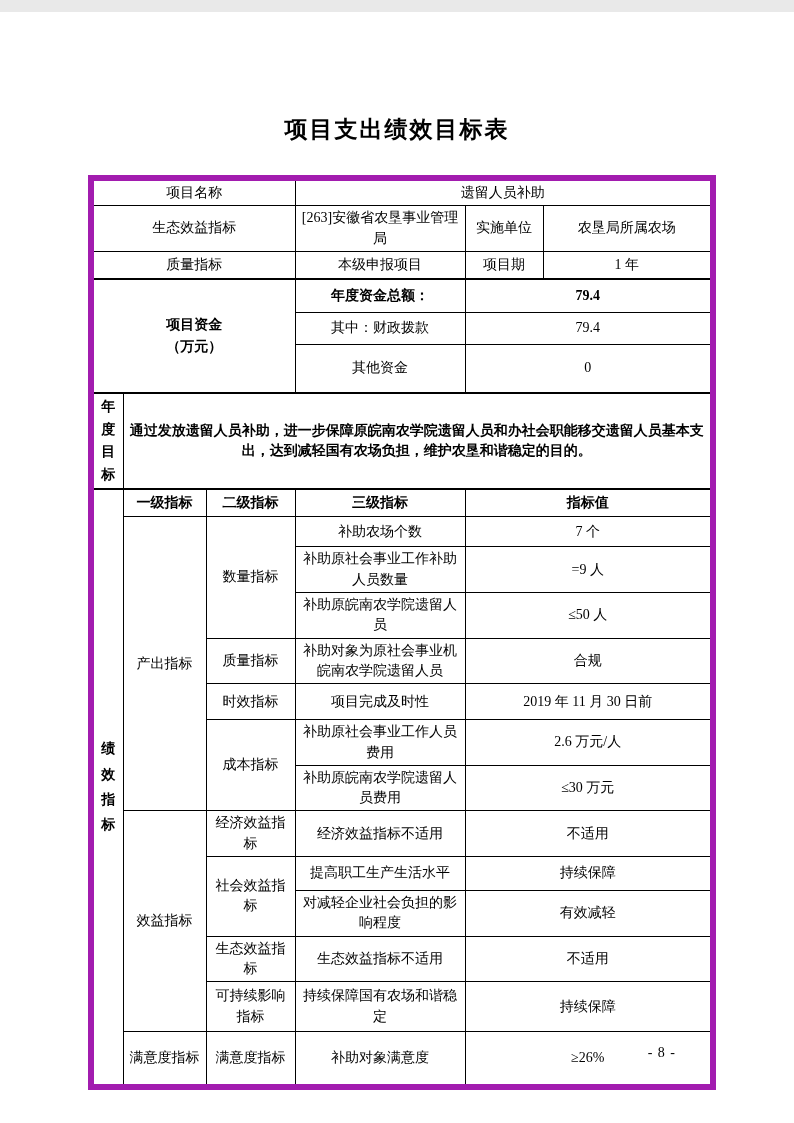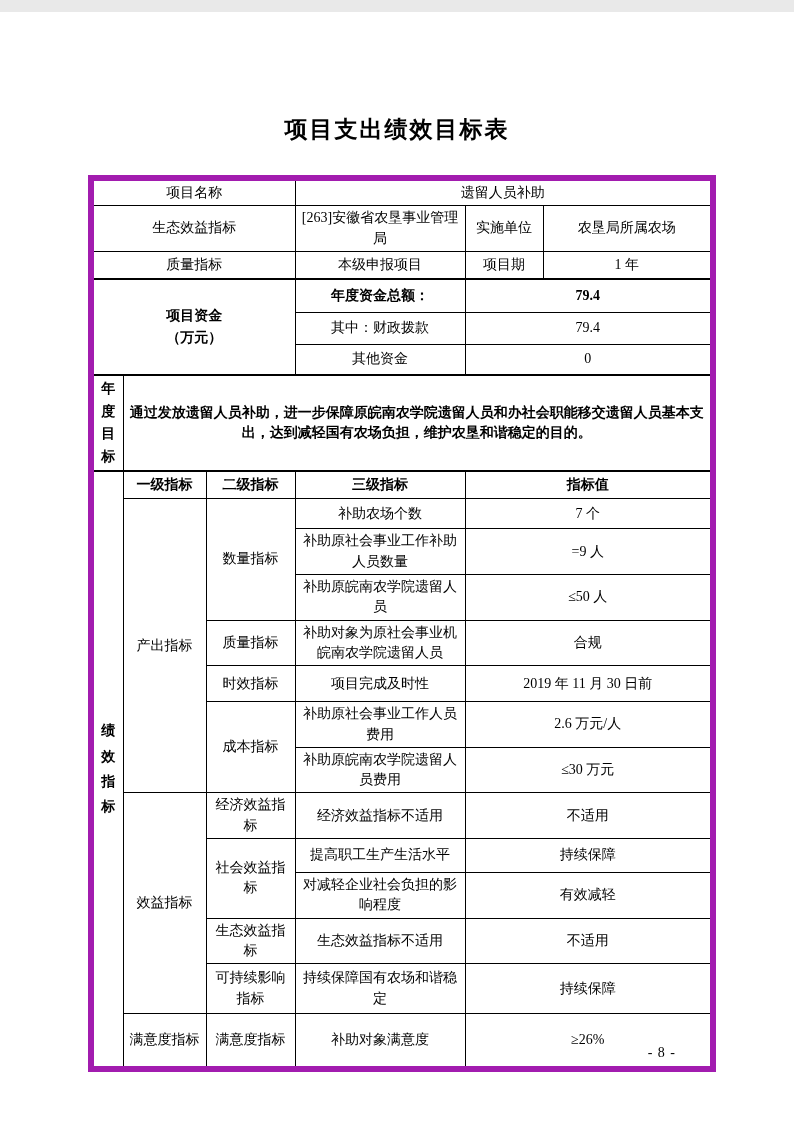--- a/index.html
+++ b/index.html
@@ -46,21 +46,21 @@
     line-height:1.75;
     padding:4px 2px 4px 3px;
   }
   .v-text{width:1em;margin:0 auto;word-break:break-all;line-height:1.8;}
   .stack{line-height:1.6;text-align:center;}
   .page-num{
     position:absolute;top:1033px;left:0;width:676px;
     text-align:right;font-size:14px;letter-spacing:1px;
   }
   
-  .h25{height:25px}.h28{height:28px}.h30{height:30px}.h31{height:31px}
+  .h25{height:25px}.h28{height:28px}.h30{height:30px}.h31{height:49px}
   .h32{height:32px}.h33{height:33px}.h34{height:34px}.h36{height:36px}
   .h37{height:37px}.h38{height:38px}.h40{height:40px}.h41{height:41px}
   .h42{height:42px}.h45{height:45px}.h50{height:50px}.h55{height:55px}
   .h65{height:65px}
 </style>
 </head>
 <body>
 
 <div class="page">
 

